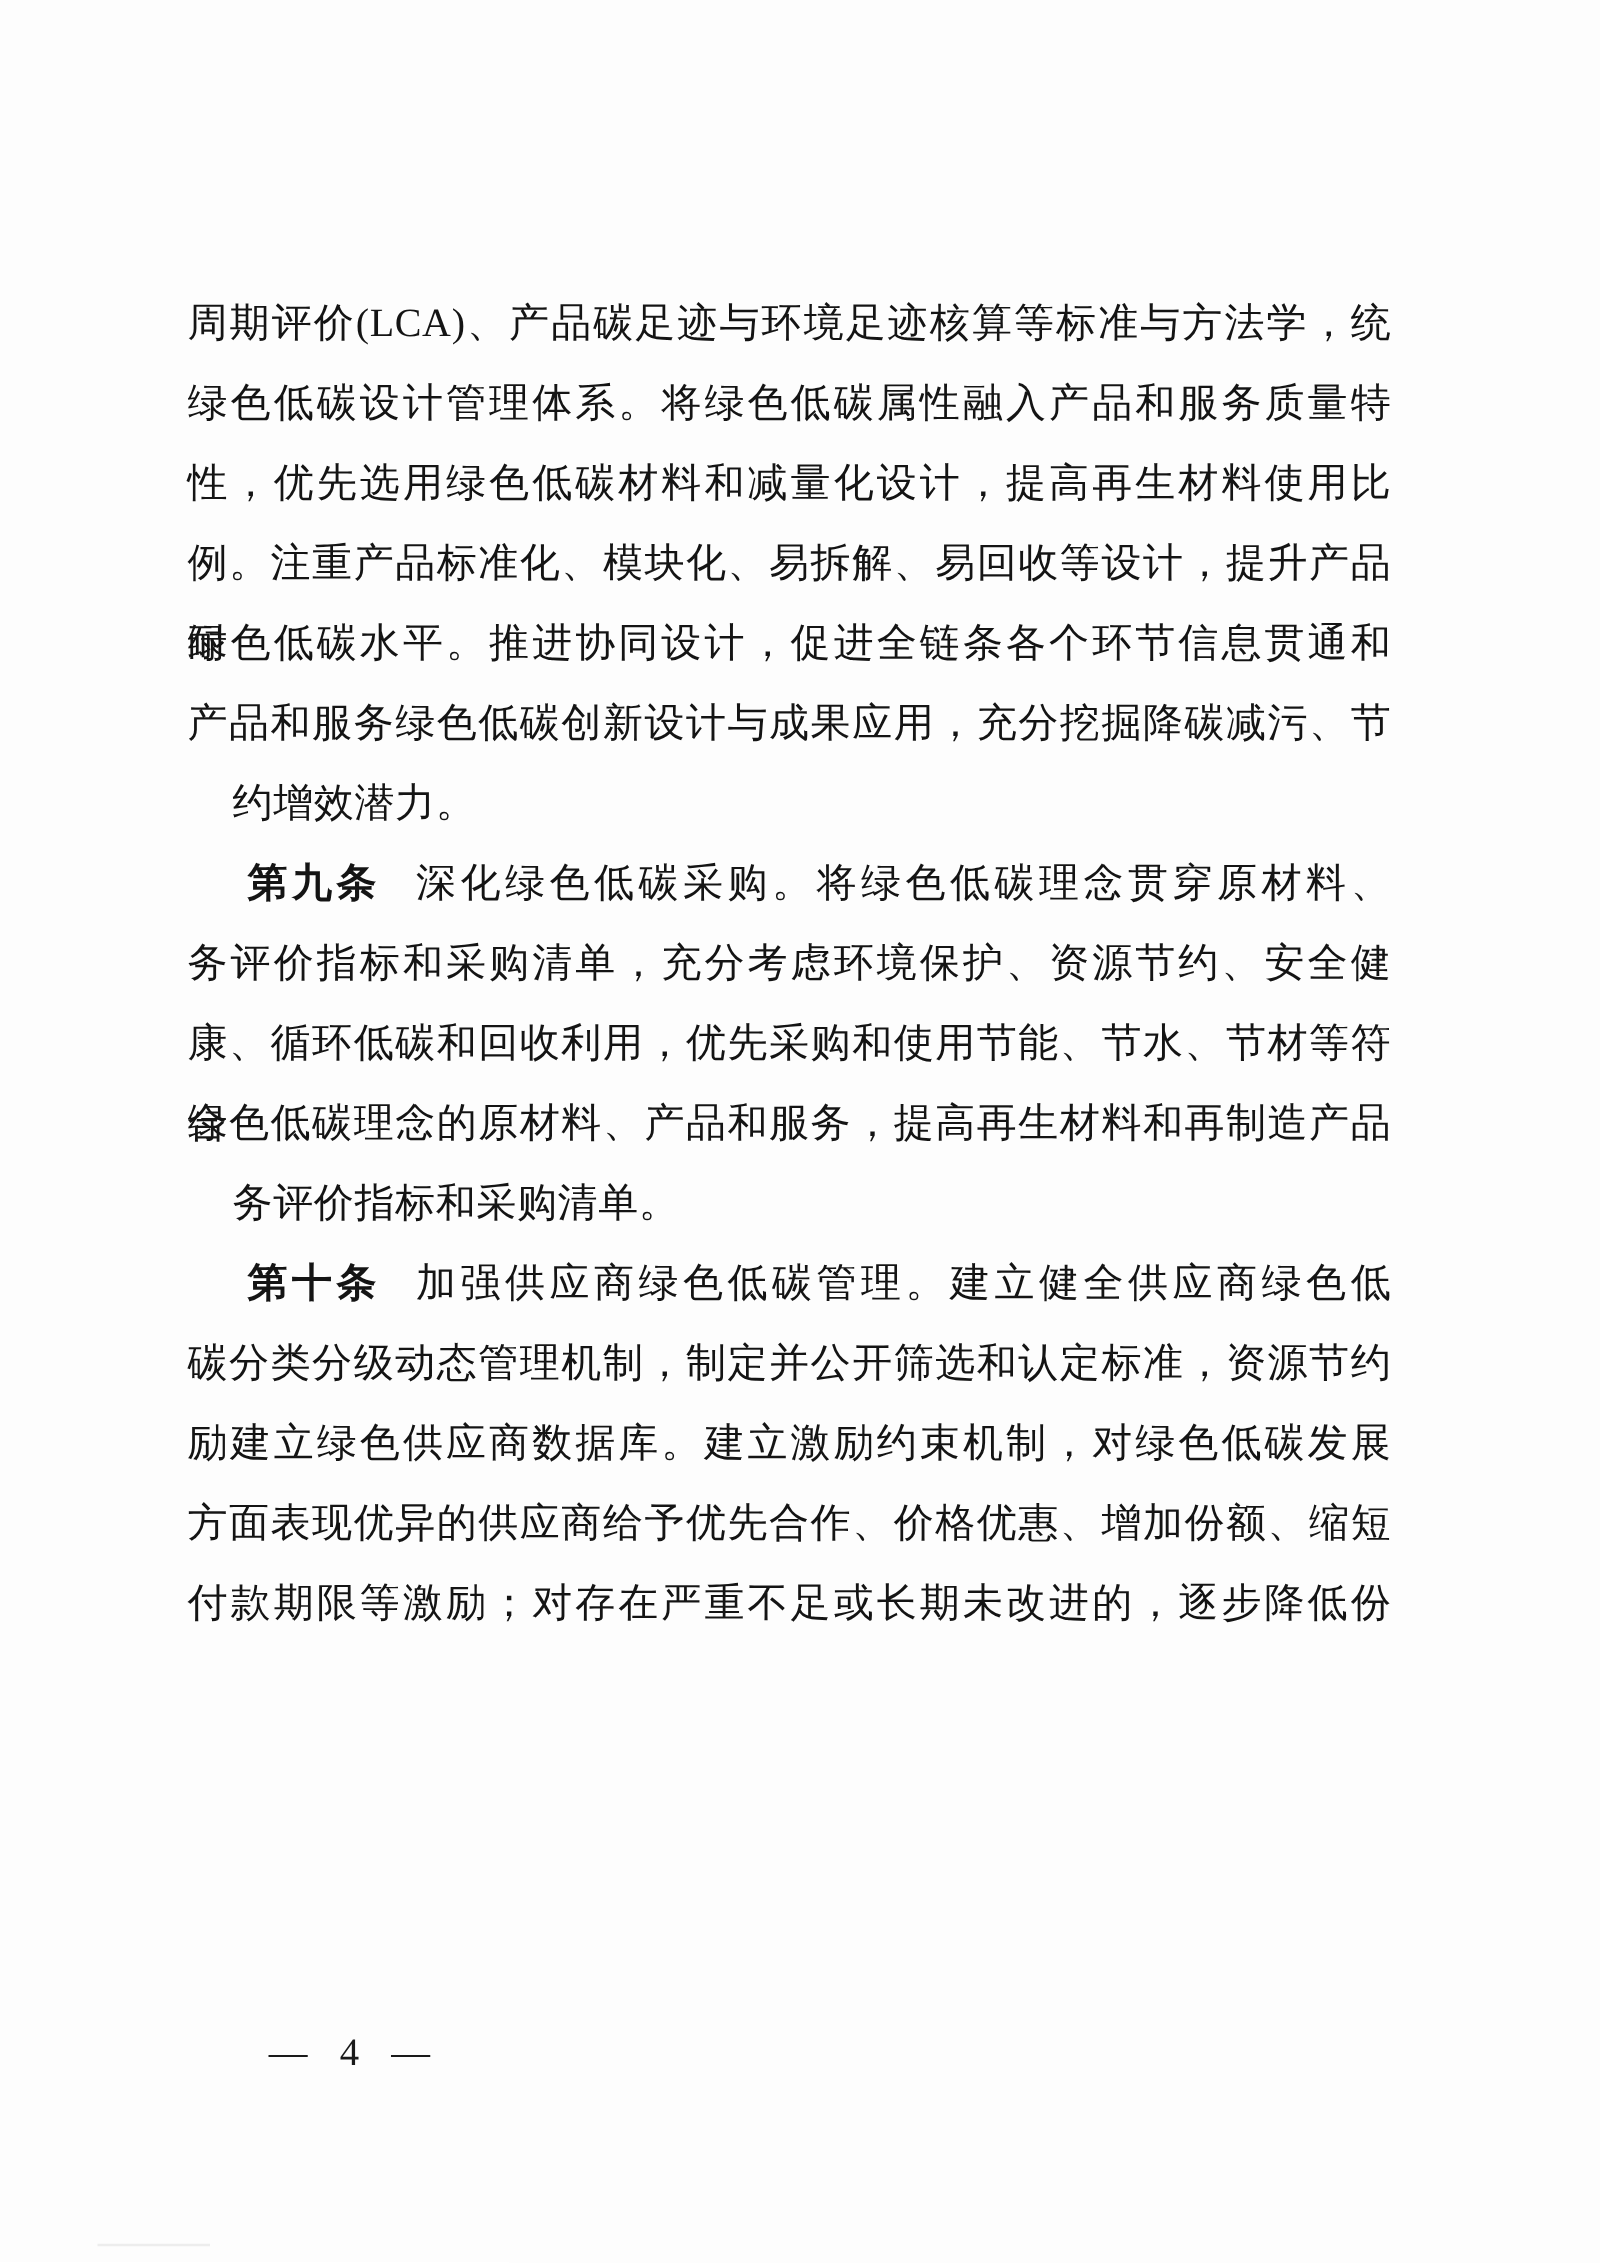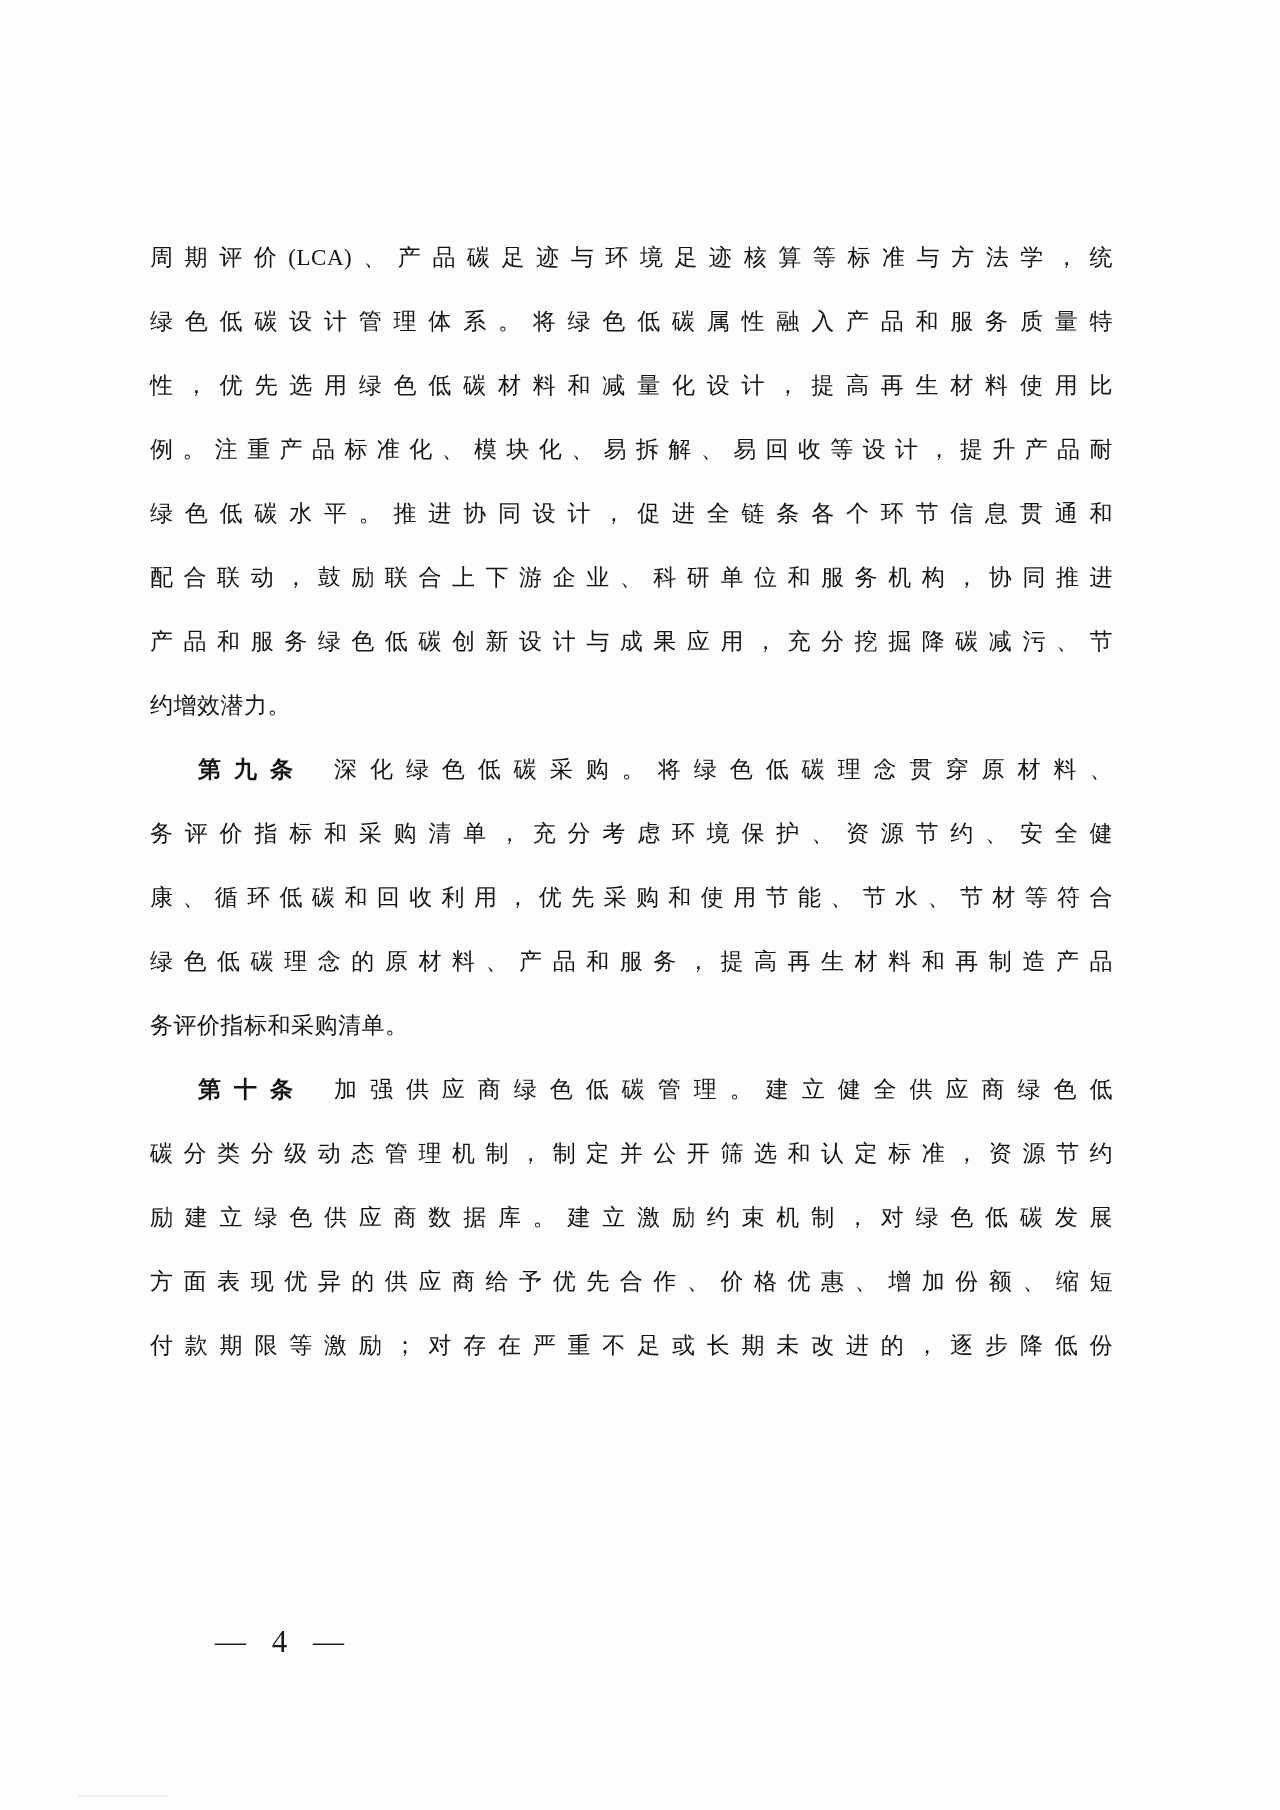--- a/index.html
+++ b/index.html
@@ -15,30 +15,31 @@
   .text-body {
     position: absolute;
     left: 150px;
     top: 226px;
     width: 963px;
   }
   .para { margin: 0; padding: 0; }
   .line {
     height: 64px;
     line-height: 64px;
-    font-size: 23px;
+    font-size: 32px;
     text-align: justify;
     text-align-last: justify;
     text-justify: inter-character;
     letter-spacing: 0.5px;
     font-family: Liberation Serif, serif;
   }
   .line.short {
     text-align: right;
     text-align-last: left;
+    margin-left: 36px;
   }
   .line.indent { text-indent: 48px; }
   .term {
     font-weight: 700;
     margin-right: 28px;
   }
   .footer {
     position: absolute;
     left: 215px;
     top: 1622px;
@@ -61,21 +62,20 @@
 <body>
 
 <div class="page">
   <div class="text-body" id="body-container">
       <div class="para">
         <div class="line">周期评价(LCA)、产品碳足迹与环境足迹核算等标准与方法学，统</div>
         <div class="line">绿色低碳设计管理体系。将绿色低碳属性融入产品和服务质量特</div>
         <div class="line">性，优先选用绿色低碳材料和减量化设计，提高再生材料使用比</div>
         <div class="line">例。注重产品标准化、模块化、易拆解、易回收等设计，提升产品耐</div>
         <div class="line">绿色低碳水平。推进协同设计，促进全链条各个环节信息贯通和</div>
-        <div class="line">配合联动，鼓励联合上下游企业、科研单位和服务机构，协同推进</div>
         <div class="line">产品和服务绿色低碳创新设计与成果应用，充分挖掘降碳减污、节</div>
         <div class="line short">约增效潜力。</div>
       </div>
       <div class="para">
         <div class="line indent"><span class="term">第九条</span>深化绿色低碳采购。将绿色低碳理念贯穿原材料、</div>
         <div class="line">务评价指标和采购清单，充分考虑环境保护、资源节约、安全健</div>
         <div class="line">康、循环低碳和回收利用，优先采购和使用节能、节水、节材等符合</div>
         <div class="line">绿色低碳理念的原材料、产品和服务，提高再生材料和再制造产品</div>
         <div class="line short">务评价指标和采购清单。</div>
       </div>

